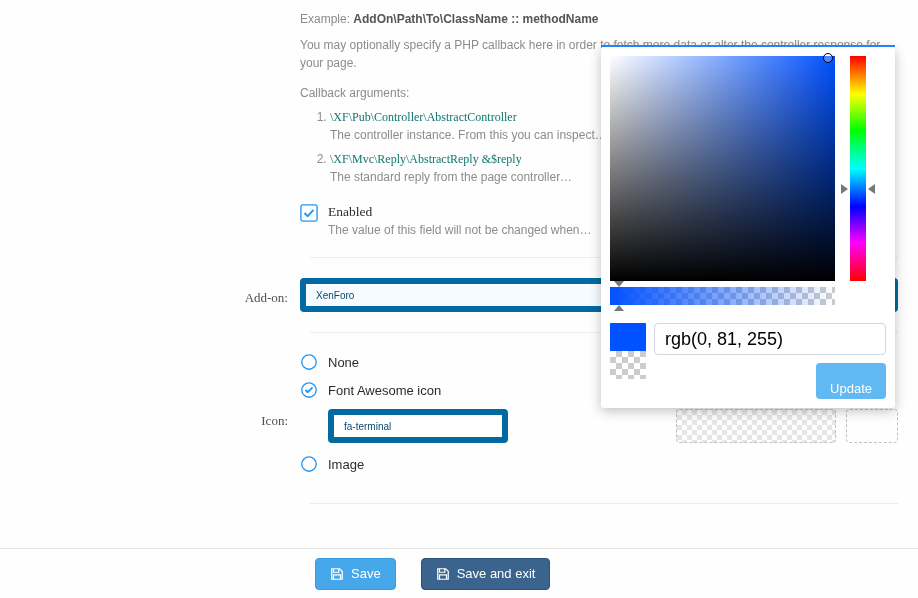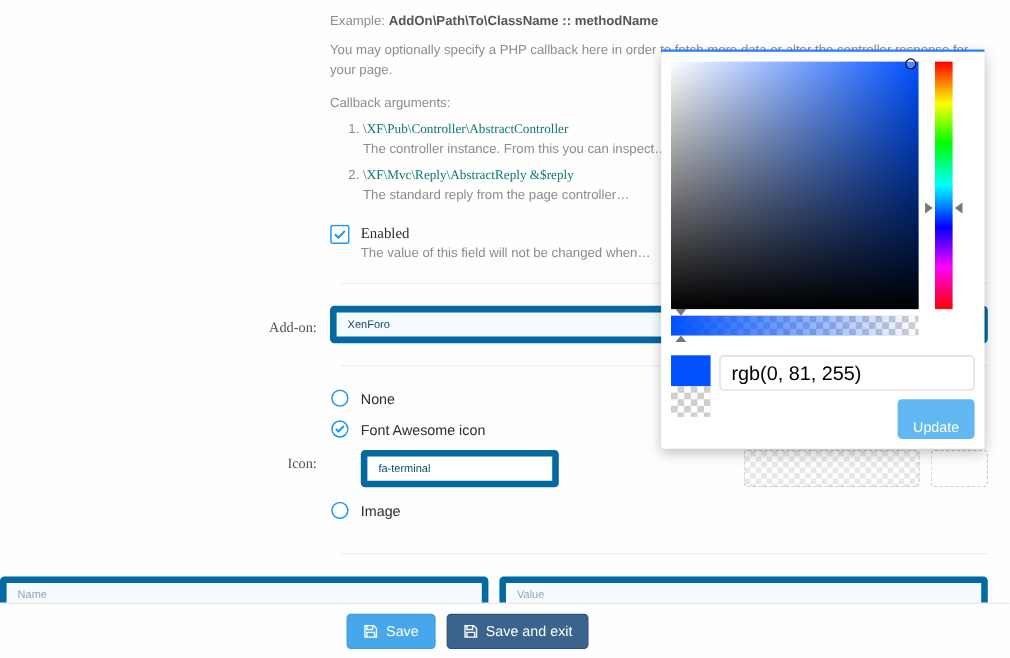--- a/index.html
+++ b/index.html
@@ -22,21 +22,21 @@
 .text-input { width: 100%; height: 34px; border: 6px solid #0369a1; border-radius: 4px; background: #f5fbff; padding: 0 10px; font-size: 10px; color: #0c4a6e; outline: none; }
 .text-input::placeholder { color: #9aa3ab; }
 .radio-row { display: flex; align-items: center; gap: 10px; margin-bottom: 10px; cursor: pointer; }
 .radio-svg { width: 18px; height: 18px; flex-shrink: 0; }
 .indent-field { padding-left: 28px; margin-bottom: 12px; display: flex; gap: 10px; }
 .indent-field .text-input { background: #fff; flex: 1; }
 .swatch-outer { width: 160px; height: 34px; border: 1px dashed #c0c0c0; border-radius: 4px; background-image: linear-gradient(45deg,#e6e6e6 25%,transparent 25%),linear-gradient(-45deg,#e6e6e6 25%,transparent 25%),linear-gradient(45deg,transparent 75%,#e6e6e6 75%),linear-gradient(-45deg,transparent 75%,#e6e6e6 75%); background-size: 10px 10px; background-position: 0 0,0 5px,5px -5px,-5px 0; }
 .swatch-small { width: 52px; height: 34px; border: 1px dashed #c0c0c0; border-radius: 4px; }
 .css-row { display: flex; gap: 10px; }
 .css-row .text-input { flex: 1; }
-.footer-bar { position: absolute; left: 0; right: 0; bottom: 0; height: 50px; background: #fefefe; border-top: 1px solid #e6e6e6; display: flex; align-items: center; padding-left: 315px; gap: 10px; }
+.footer-bar { position: absolute; left: 0; right: 0; bottom: 0; height: 50px; background: #fefefe; border-top: 1px solid #e6e6e6; display: flex; align-items: center; padding-left: 315px; gap: 25px; }
 .btn { display: inline-flex; align-items: center; gap: 7px; height: 32px; border-radius: 4px; border: 1px solid transparent; padding: 0 14px; font-size: 13px; cursor: pointer; color: #fff; }
 .btn-primary { background: #47a7eb; border-color: #3a9be0; }
 .btn-secondary { background: #3a638d; border-color: #2e5276; }
 .btn-light { background: #61b8f3; border: none; color: #fff; font-size: 13px; height: 30px; padding: 18px 14px; border-radius: 4px; cursor: pointer; }
 .save-icon { width: 14px; height: 14px; }
 
 
 .picker { position: absolute; top: 47px; left: 601px; width: 294px; background: #fff; box-shadow: 0 3px 12px rgba(0,0,0,0.25); border-radius: 3px; padding: 9px; }
 .picker::before { content: ""; position: absolute; top: -2px; left: 0; right: 0; height: 2px; background: #2680ff; }
 .picker-top { display: flex; gap: 6px; }
@@ -137,26 +137,20 @@
             <circle cx="10" cy="10" r="8" fill="#fff" stroke="#2196f3" stroke-width="1.5"></circle>
           </svg>
           <span>Image</span>
         </div>
       </div>
     </div>
 
     <hr class="sep" style="margin-left:310px; margin-right:20px;">
 
     <div class="form-row">
-      <div class="field-col">
-        <div class="css-row">
-          <input class="text-input" placeholder="Name" style="">
-          <input class="text-input" placeholder="Value" style="">
-        </div>
-      </div>
     </div>
 
   </div>
 
   <div class="picker">
     <div class="picker-top">
       <div class="sv-panel">
         <div class="sv-cursor"></div>
       </div>
       <div class="hue-col">

